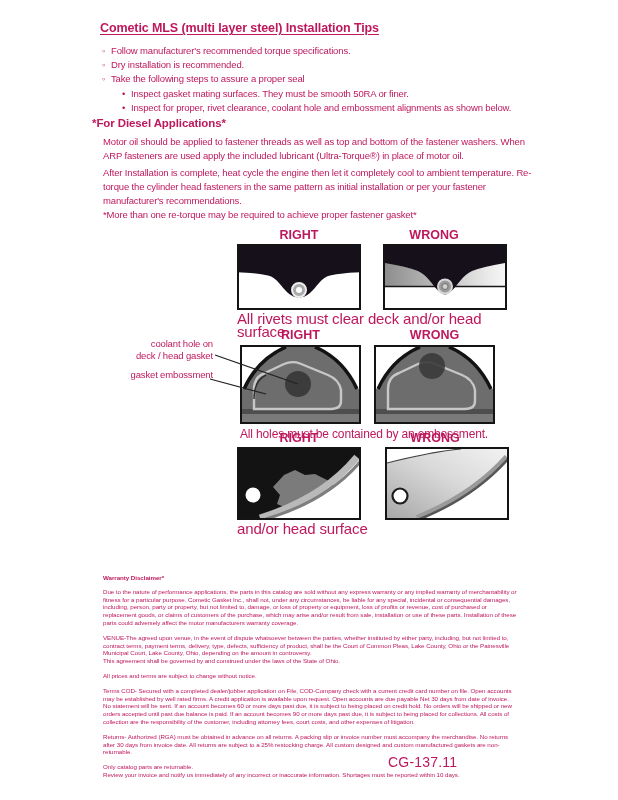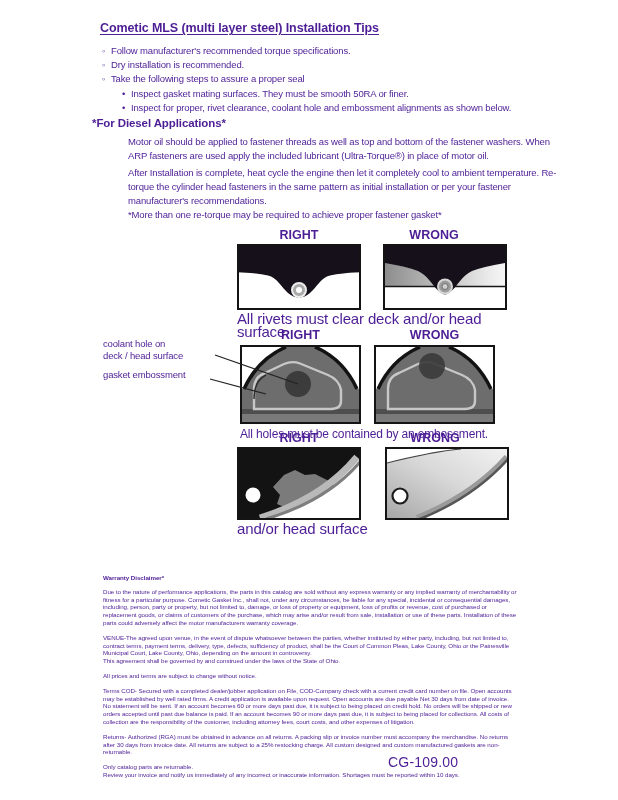--- a/index.html
+++ b/index.html
@@ -1,50 +1,50 @@
 <!DOCTYPE html>
 <html><head>
 <meta charset="utf-8">
 <style>
   html,body{margin:0;padding:0;background:#e8e8e8;}
   .page{
     position:relative;width:618px;height:800px;background:#ffffff;
-    font-family:"Liberation Sans", sans-serif;color:#4c1d95;overflow:hidden;
+    font-family:"Liberation Sans", sans-serif;color:#be185d;overflow:hidden;
     margin:0 auto;
   }
   .abs{position:absolute;}
   .title{
     left:100px;top:21px;font-size:12.5px;font-weight:bold;letter-spacing:-0.1px;
     text-decoration:underline;text-underline-offset:2px;
   }
   .tips{left:102px;top:44px;width:430px;font-size:9.5px;letter-spacing:-0.15px;line-height:14.2px;}
   .tip-row{white-space:nowrap;}
   .tip-row .marker{display:inline-block;width:9px;text-align:left;}
   .tip-row.indent{padding-left:20px;}
   .diesel-heading{left:92px;top:117px;font-size:11.5px;font-weight:bold;letter-spacing:-0.1px;}
-  .body-para{left:103px;width:432px;font-size:9.5px;letter-spacing:-0.15px;line-height:14px;margin-left:25px;}
+  .body-para{left:103px;width:432px;font-size:9.5px;letter-spacing:-0.15px;line-height:14px;}
   .p1{top:135px;}
   .p2{top:166px;}
   .p3{top:208px;}
 
   .dg-head{display:flex;}
   .dg-head .dg-label{text-align:center;font-size:12.5px;font-weight:bold;height:16px;}
   .panels{display:flex;}
   .panel{border:2px solid #141414;background:#fff;font-size:0;line-height:0;}
   .dg-caption{font-size:15px;letter-spacing:-0.15px;line-height:12.5px;margin-top:3px;}
 
   .diagram1{left:237px;top:228px;width:260px;}
   .diagram1 .dg-label{width:124px;}
   .diagram1 .panels{gap:11px;}
   .diagram3{left:237px;top:431px;width:261px;}
   .diagram3 .dg-label{width:124px;}
   .diagram3 .panels{gap:12px;}
 
   .diagram2{left:103px;top:328px;width:395px;height:106px;}
-  .d2-labels{position:absolute;left:0;top:10px;width:110px;
+  .d2-labels{position:absolute;left:0;top:10px;width:110px;text-align:right;
     font-size:9.5px;letter-spacing:-0.15px;line-height:11.5px;}
   .d2-label-embossment{margin-top:8px;}
   .d2-panels{position:absolute;left:137px;top:17px;display:flex;gap:13px;}
   .d2-caption{position:absolute;left:137px;top:99px;font-size:12px;letter-spacing:-0.15px;}
   .leader-svg{position:absolute;left:0;top:0;pointer-events:none;}
 
   .warranty{left:103px;top:574px;width:414px;font-size:6.2px;letter-spacing:-0.05px;line-height:7.8px;}
   .warranty-heading{font-weight:bold;margin-bottom:6px;}
   .w-para{white-space:pre-line;margin-bottom:7px;}
   .doc-number{left:388px;top:754px;font-size:14px;letter-spacing:0.2px;}
@@ -112,21 +112,21 @@
           <circle cx="60" cy="40.5" r="3" fill="#cfcfcf" stroke="#6f6f6f" stroke-width="1"></circle>
         </svg>
       </div>
     </div>
     <div class="dg-caption">All rivets must clear deck and/or head surface.</div>
   </div>
 
   <div class="abs diagram2">
     <div class="d2-labels">
       <div>coolant hole on</div>
-      <div>deck / head surface</div>
+      <div>deck / head gasket</div>
       <div class="d2-label-embossment">gasket embossment</div>
     </div>
     <div class="d2-panels">
       <div style="position:relative;">
         <div class="dg-label" style="width:121px;text-align:center;font-size:12.5px;font-weight:bold;position:absolute;top:-17px;left:0;">RIGHT</div>
         <div class="panel">
           <svg width="117" height="75" viewBox="0 0 117 75">
             <rect width="117" height="75" fill="#6d6d6d"></rect>
             <rect y="62" width="117" height="5" fill="#4e4e4e"></rect>
             <rect y="67" width="117" height="8" fill="#7a7a7a"></rect>
@@ -208,15 +208,15 @@
     <div class="w-para">Due to the nature of performance applications, the parts in this catalog are sold without any express warranty or any implied warranty of merchantability or fitness for a particular purpose.  Cometic Gasket Inc., shall not, under any circumstances, be liable for any special, incidental or consequential damages, including, person, party or property, but not limited to, damage, or loss of property or equipment, loss of profits or revenue, cost of purchased or replacement goods, or claims of customers of the purchase, which may arise and/or result from sale, installation or use of these parts.  Installation of these parts could adversely affect the motor manufacturers warranty coverage.</div>
     <div class="w-para">VENUE-The agreed upon venue, in the event of dispute whatsoever between the parties, whether instituted by either party, including, but not limited to, contract terms, payment terms, delivery, type, defects, sufficiency of product, shall be the Court of Common Pleas, Lake County, Ohio or the Painesville Municipal Court, Lake County, Ohio, depending on the amount in controversy.
 This agreement shall be governed by and construed under the laws of the State of Ohio.</div>
     <div class="w-para">All prices and terms are subject to change without notice.</div>
     <div class="w-para">Terms COD- Secured with a completed dealer/jobber application on File, COD-Company check with a current credit card number on file.  Open accounts may be established by well rated firms.  A credit application is available upon request.  Open accounts are due payable Net 30 days from date of invoice.  No statement will be sent.  If an account becomes 60 or more days past due, it is subject to being placed on credit hold.  No orders will be shipped or new orders accepted until past due balance is paid.  If an account becomes 90 or more days past due, it is subject to being placed for collections.  All costs of collection are the responsibility of the customer, including attorney fees, court costs, and other expenses of litigation.</div>
     <div class="w-para">Returns- Authorized (RGA) must be obtained in advance on all returns.  A packing slip or invoice number must accompany the merchandise.  No returns after 30 days from invoice date.  All returns are subject to a 25% restocking charge.  All custom designed and custom manufactured gaskets are non-returnable.</div>
     <div class="w-para">Only catalog parts are returnable.
 Review your invoice and notify us immediately of any incorrect or inaccurate information.  Shortages must be reported within 10 days.</div>
   </div>
 
-  <div class="abs doc-number">CG-109.00</div>
+  <div class="abs doc-number">CG-137.11</div>
 
 </div>
 
 </body></html>

